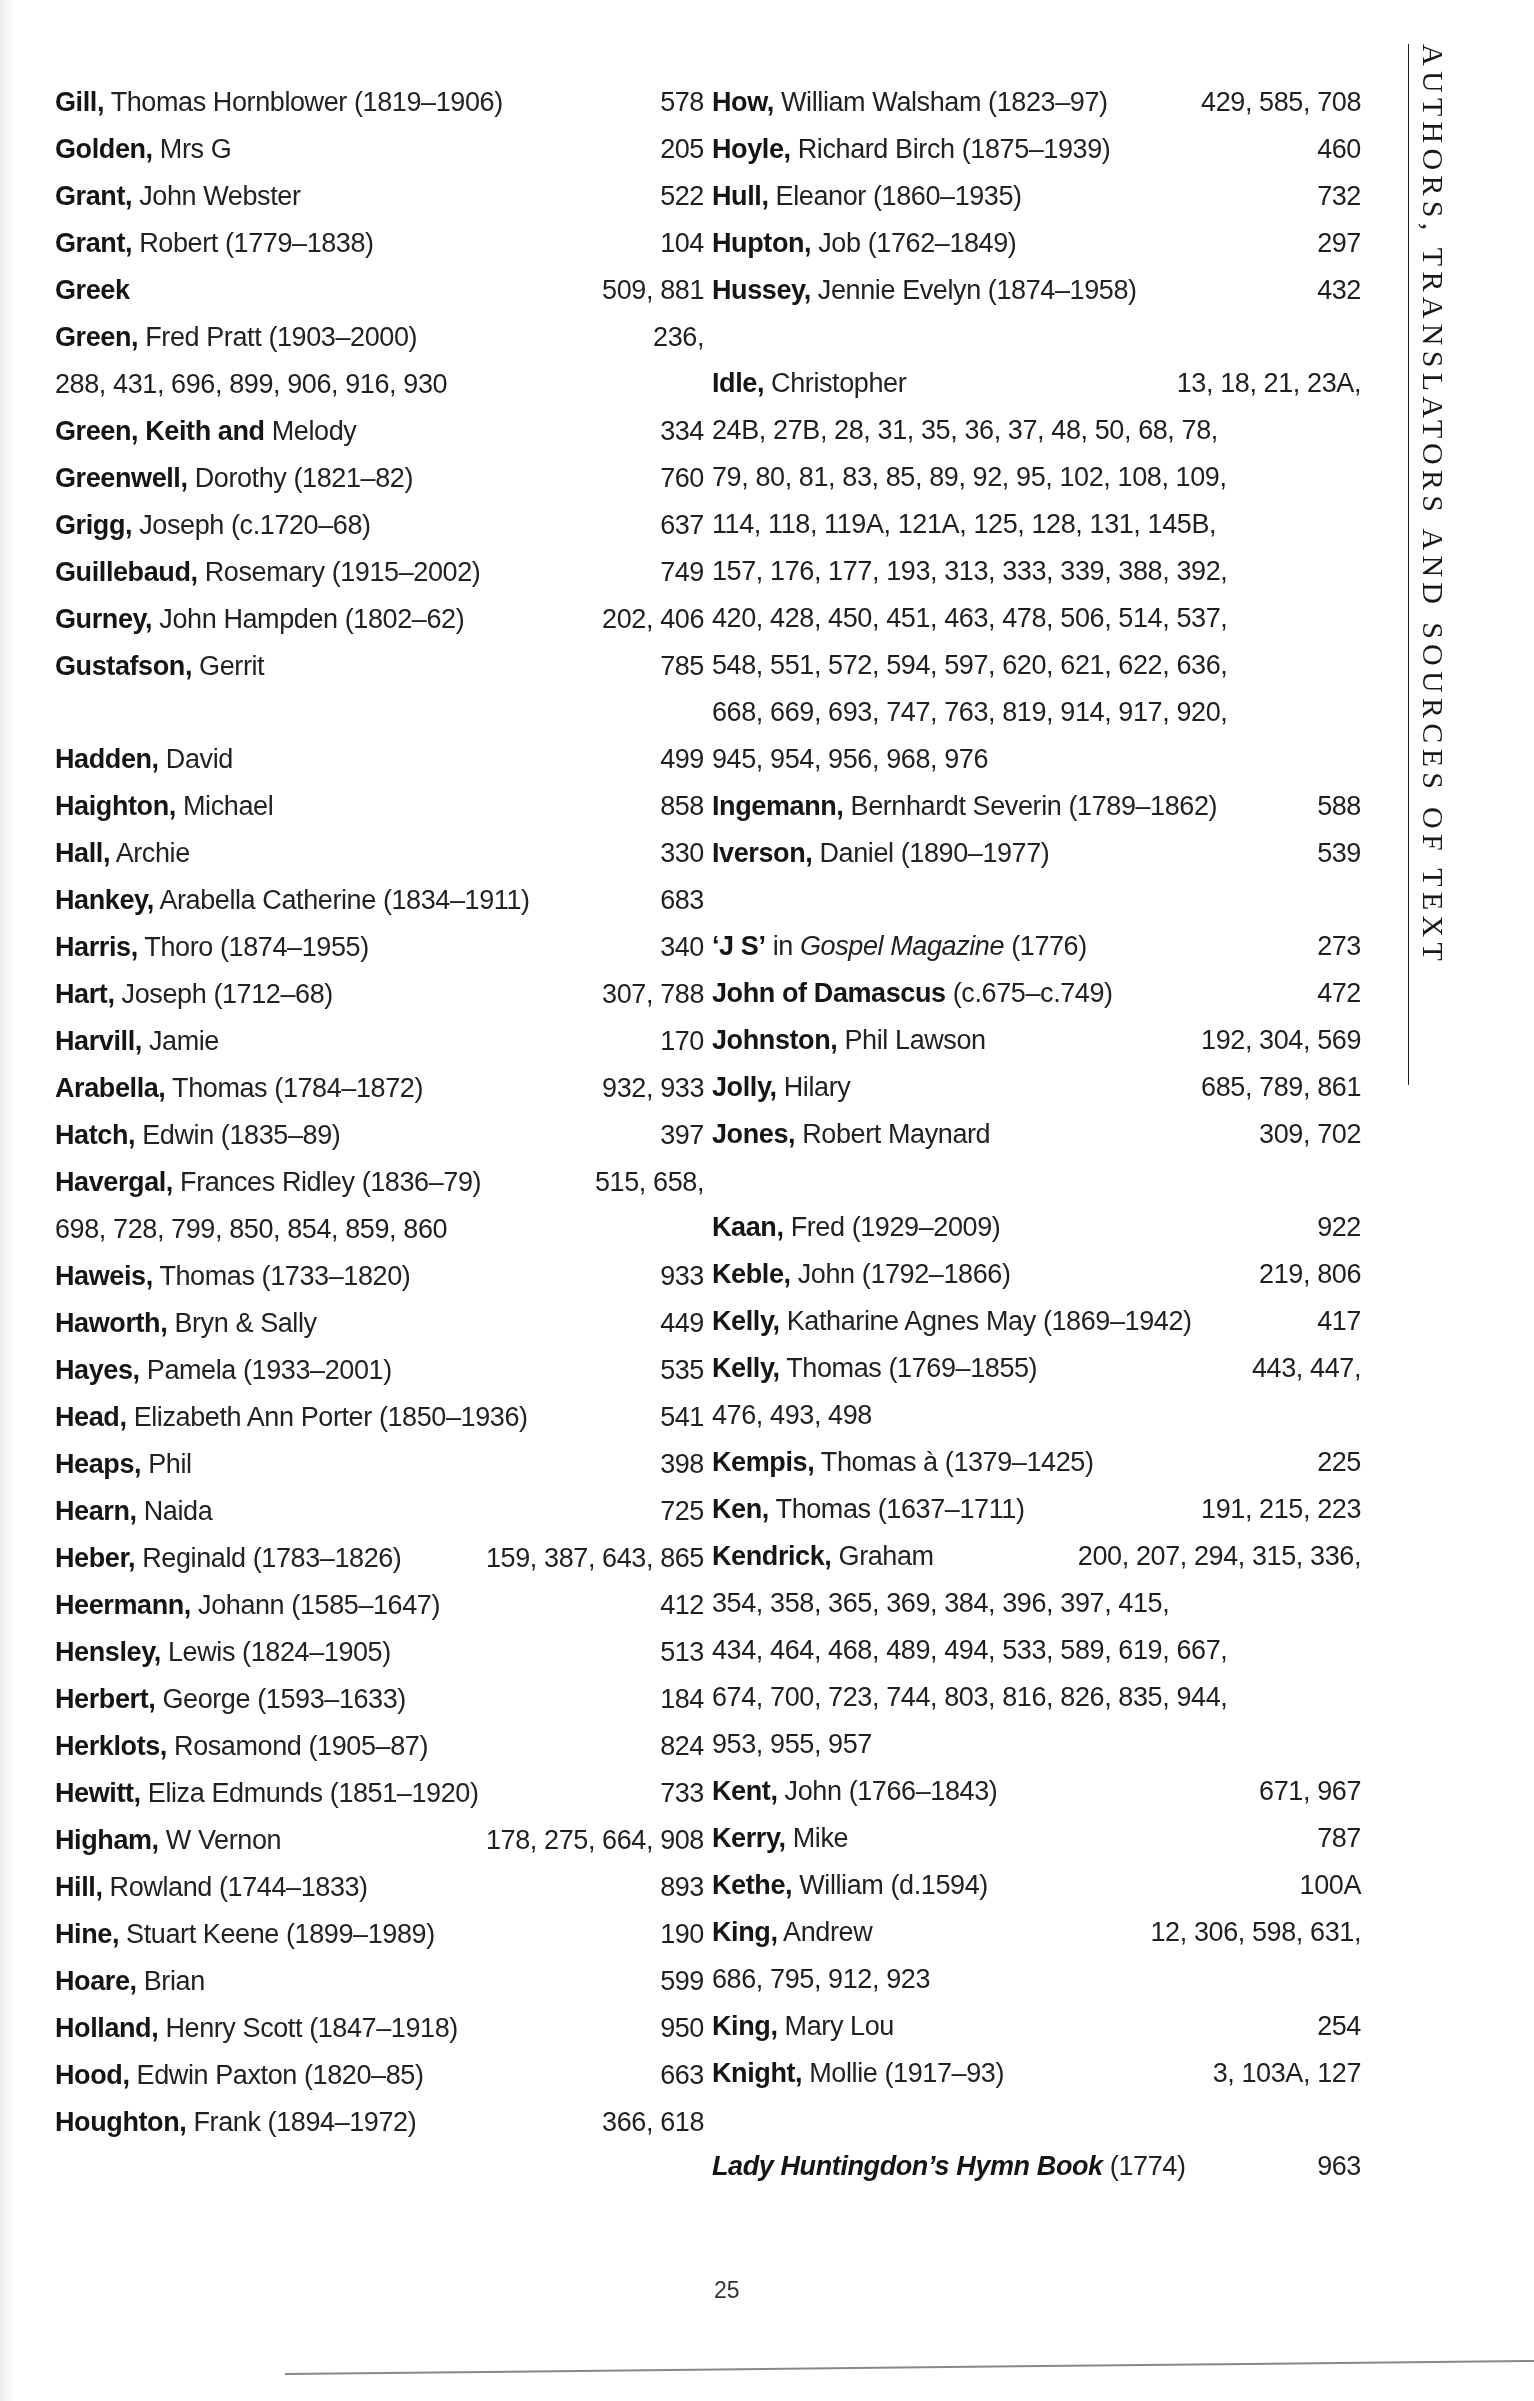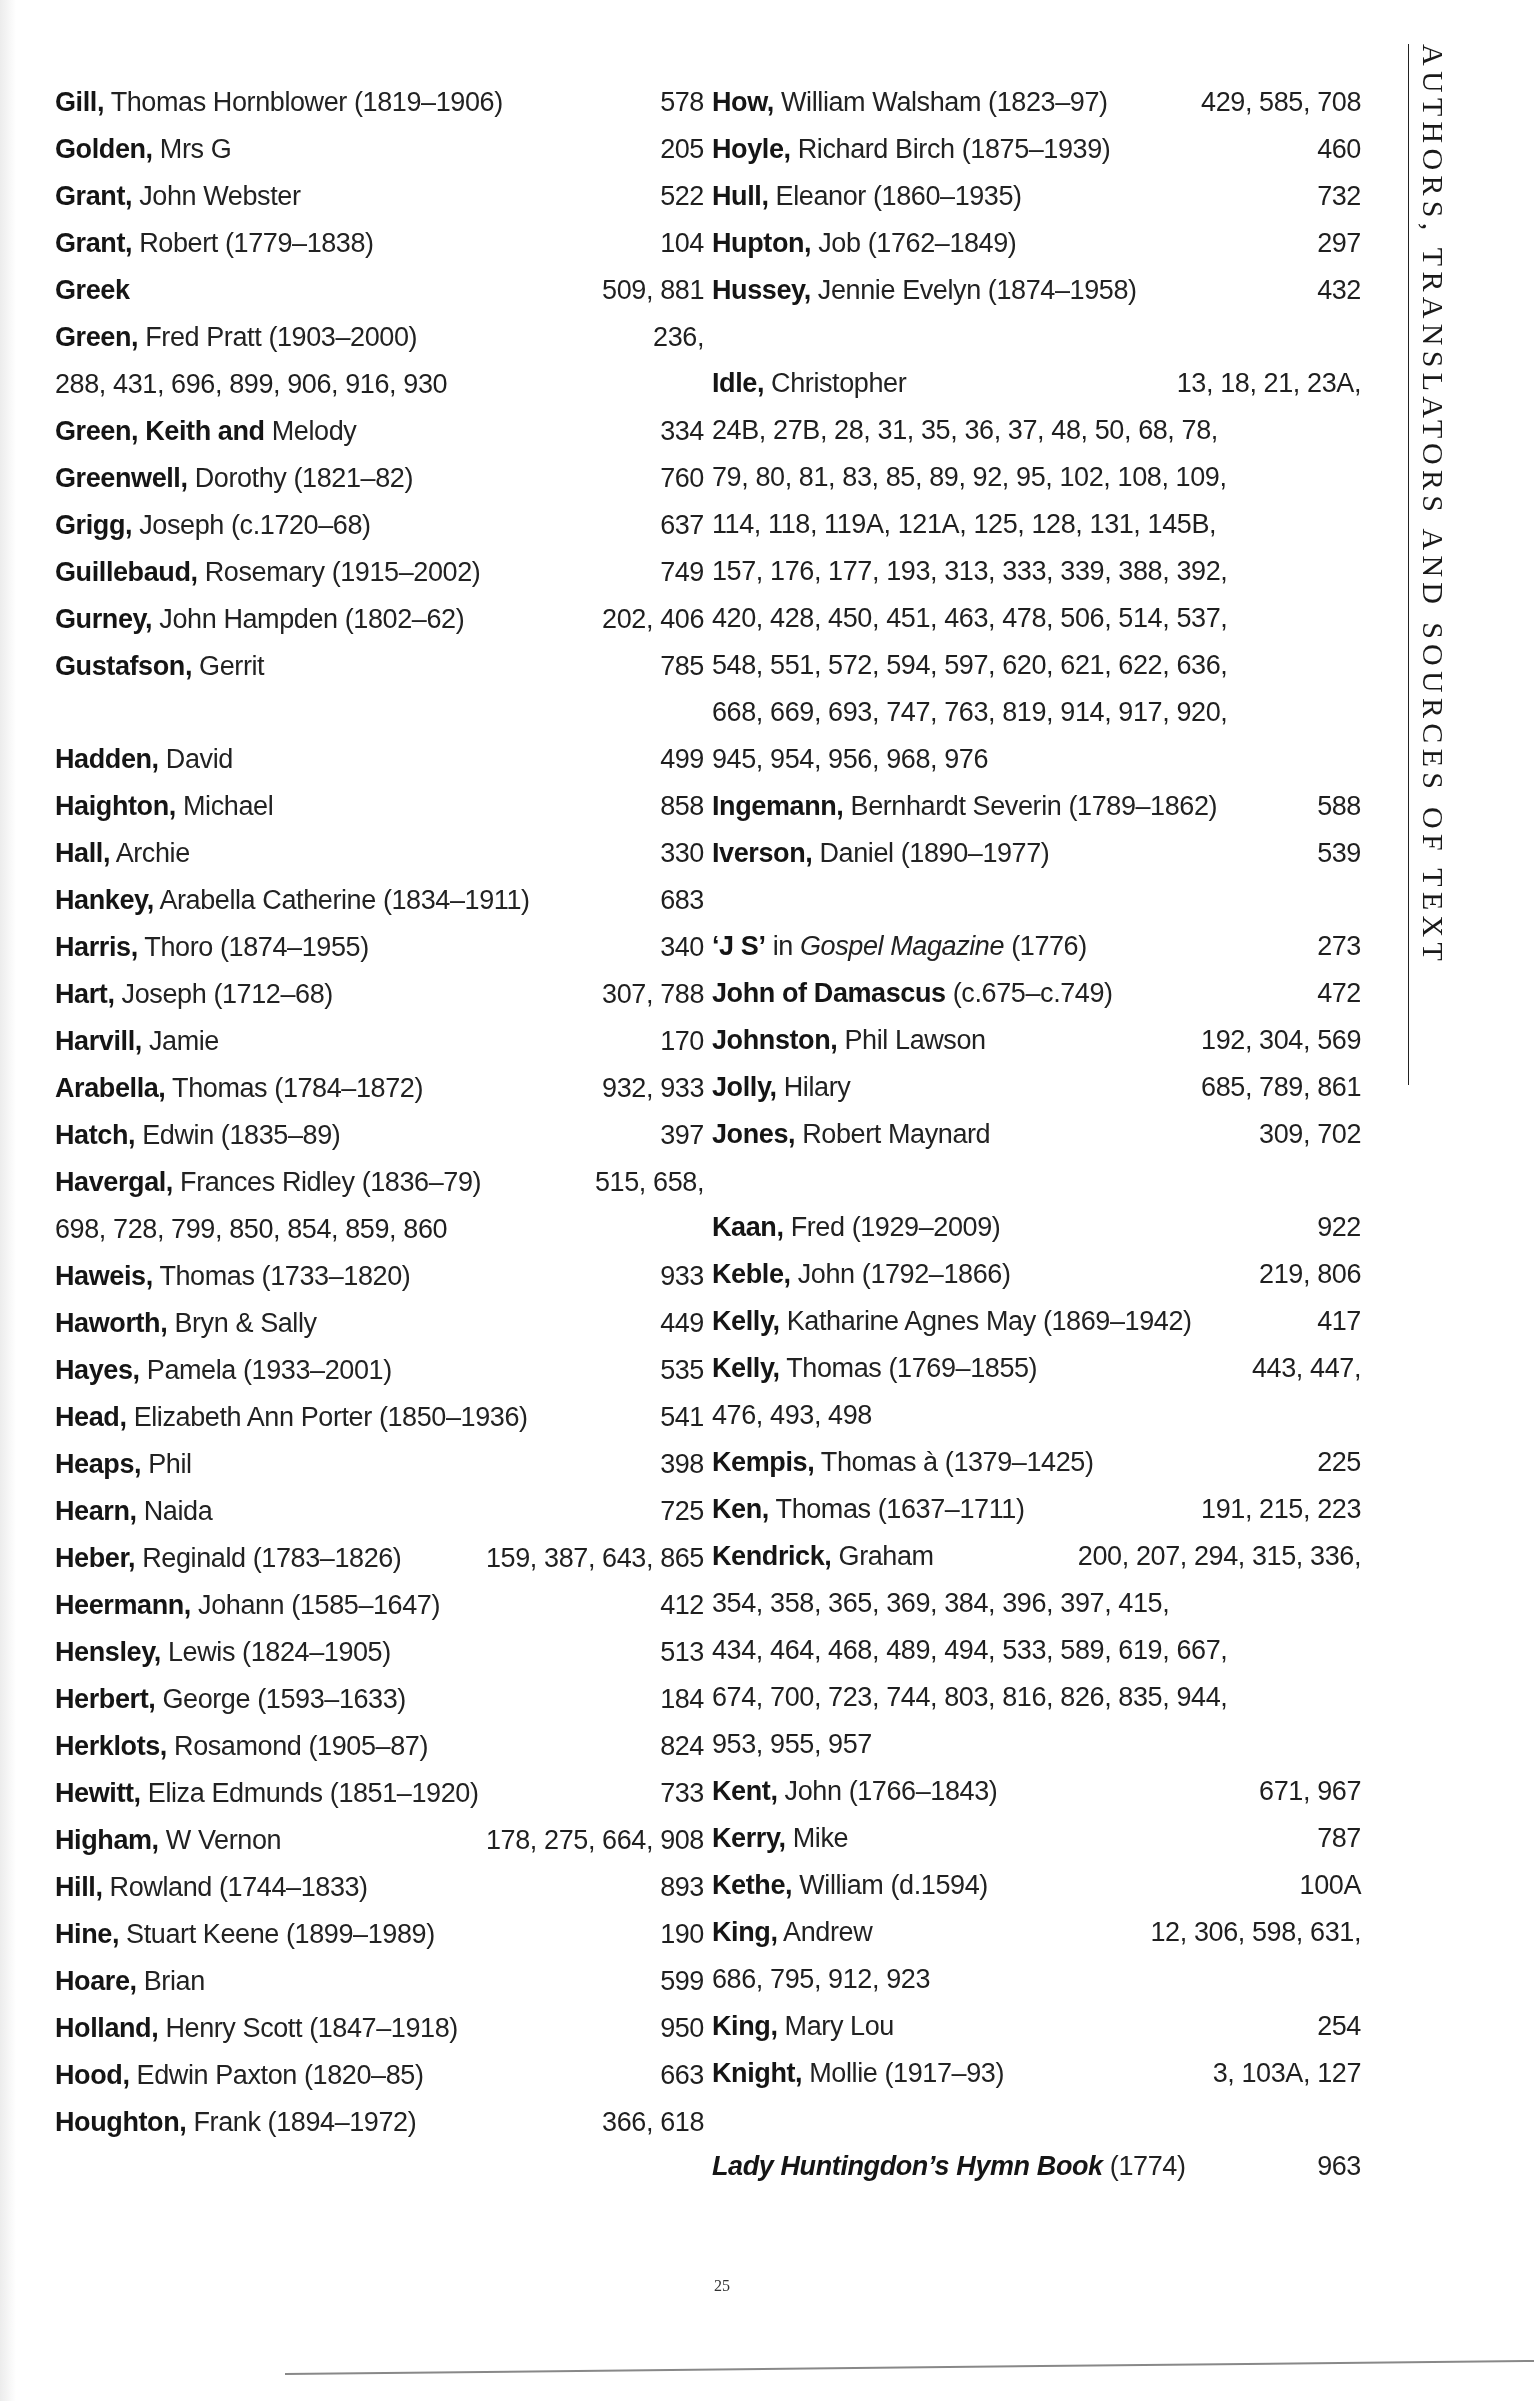--- a/index.html
+++ b/index.html
@@ -16,21 +16,21 @@
   .entry .given { font-weight:normal; color:#222; }
   .entry .italic { font-style:italic; }
   .entry .refs { position:absolute; right:0; top:0; text-align:right; white-space:nowrap; }
   .entry .cont { display:block; text-align:left; white-space:nowrap; }
   .gap { height:46px; }
   .running-head { position:absolute; left:1408px; top:44px; width:44px; height:1041px;
          border-left:1.8px solid #222; }
   .running-head span { position:absolute; left:7.1px; top:0; writing-mode:vertical-rl;
          font-family:"Liberation Serif","DejaVu Serif",serif; font-size:30px; letter-spacing:5.3px;
          color:#1a1a1a; white-space:nowrap; }
-  .folio { position:absolute; left:714px; top:2277px; font-size:16px; color:#333;font-family:Liberation Serif, serif; }
+  .folio { position:absolute; left:714px; top:2277px; font-size:23px; color:#333; }
   .bottom-edge { position:absolute; left:285px; top:2373px; width:1250px; height:1.8px;
          background:#888; transform:rotate(-0.6deg); transform-origin:left; }
 </style>
 </head>
 <body>
 
 <div class="page-shadow-left"></div>
 
 <div class="col col-left" id="col-left">
     <div class="entry"><span class="head"><span class="surname">Gill,</span><span class="given"> Thomas Hornblower (1819–1906)</span></span><span class="refs">578</span></div>

